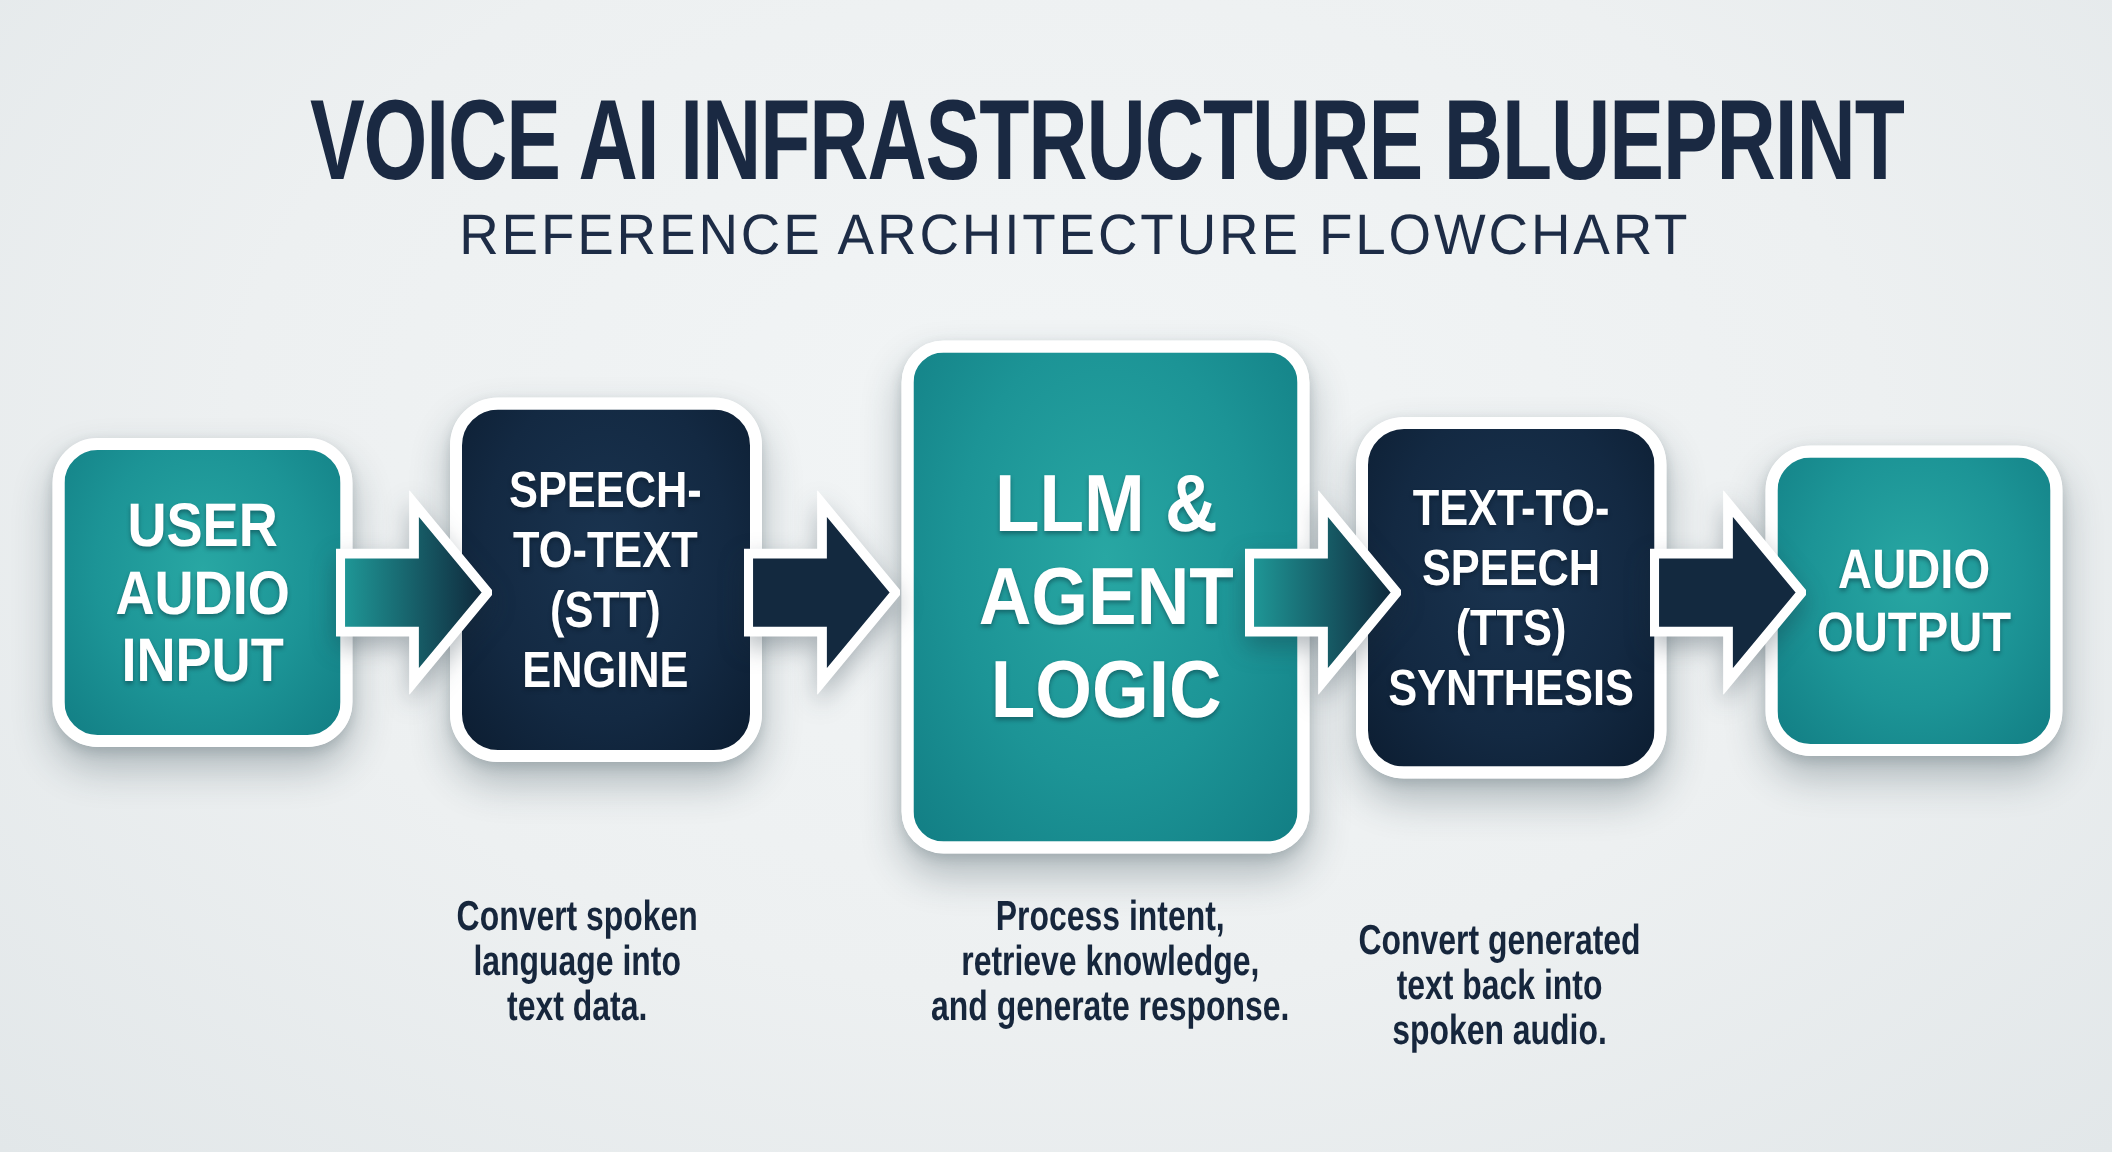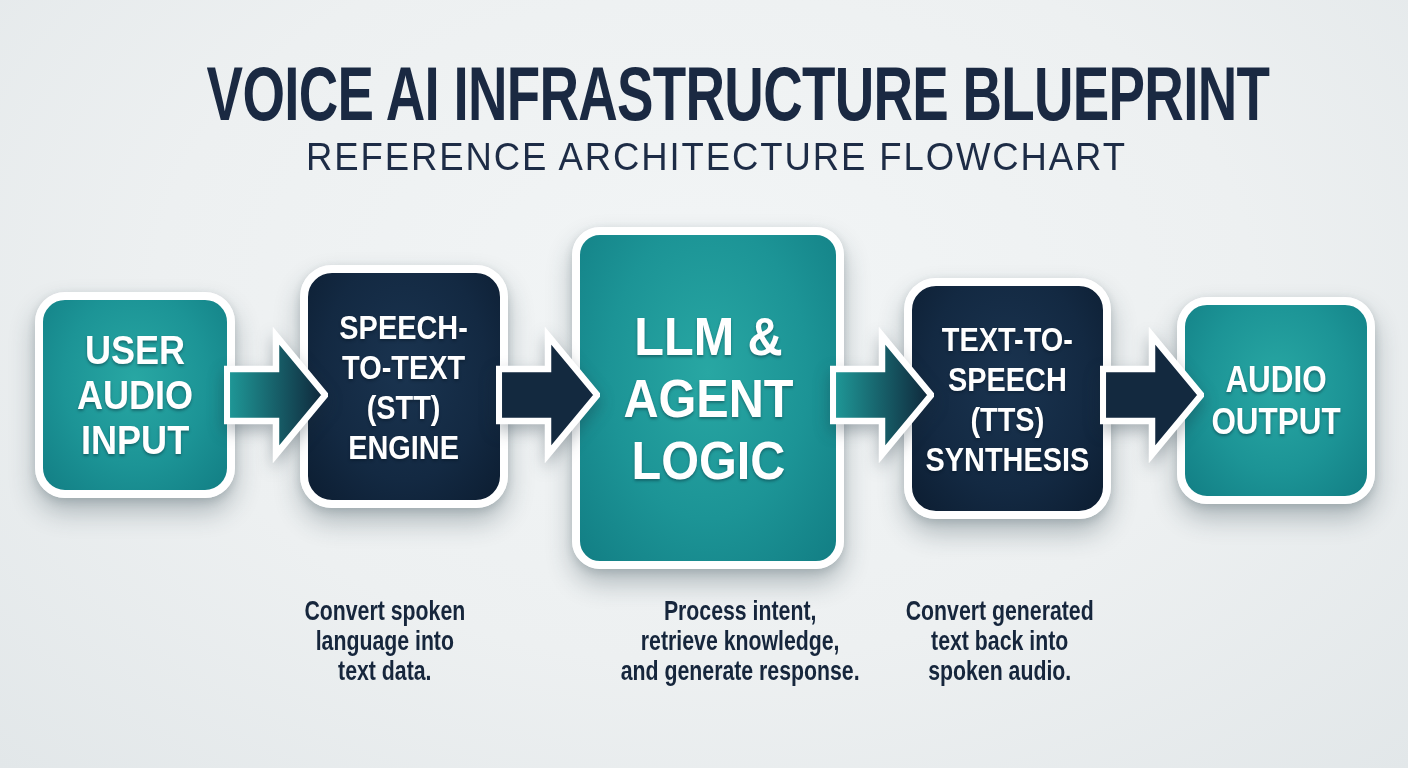--- a/index.html
+++ b/index.html
@@ -72,21 +72,21 @@
     color: #ffffff;
     font-weight: 700;
     white-space: nowrap;
     transform-origin: 50% 50%;
     text-shadow: 0 2px 3px rgba(4, 18, 28, 0.35);
   }
   .label span { display: block; }
 
   #node-1 { left: 35px;   top: 292px; width: 200px; height: 206px; border-radius: 30px; }
   #node-2 { left: 300px;  top: 265px; width: 208px; height: 243px; border-radius: 32px; }
-  #node-3 { left: 572px;  top: 227px; width: 272px; height: 342px; border-radius: 28px; }
+  #node-3 { left: 601px;  top: 227px; width: 272px; height: 342px; border-radius: 28px; }
   #node-4 { left: 904px;  top: 278px; width: 207px; height: 241px; border-radius: 32px; }
   #node-5 { left: 1177px; top: 297px; width: 198px; height: 207px; border-radius: 30px; }
 
   #node-1 .label { font-size: 41px; line-height: 45px; transform: scaleX(0.88); }
   #node-2 .label,
   #node-4 .label { font-size: 34px; line-height: 40px; transform: scaleX(0.85); }
   #node-3 .label { font-size: 54px; line-height: 62px; transform: scaleX(0.90); }
   #node-5 .label { font-size: 37px; line-height: 42px; transform: scaleX(0.85); }
 
   
@@ -117,21 +117,21 @@
     line-height: 30px;
     font-weight: 700;
     color: #16263c;
     white-space: nowrap;
     transform: scaleX(0.76);
     transform-origin: 50% 50%;
   }
   .desc .stretch span { display: block; }
   #desc-1 { left: 195px; }
   #desc-2 { left: 550px; }
-  #desc-3 { left: 810px; }
+  #desc-3 { left: 810px; margin-top: 16px; }
 </style>
 </head>
 <body>
 
 <div class="canvas">
 
   <div class="title-wrap">
     <span class="stretch">VOICE AI INFRASTRUCTURE BLUEPRINT</span>
   </div>
   <div class="subtitle-wrap">

